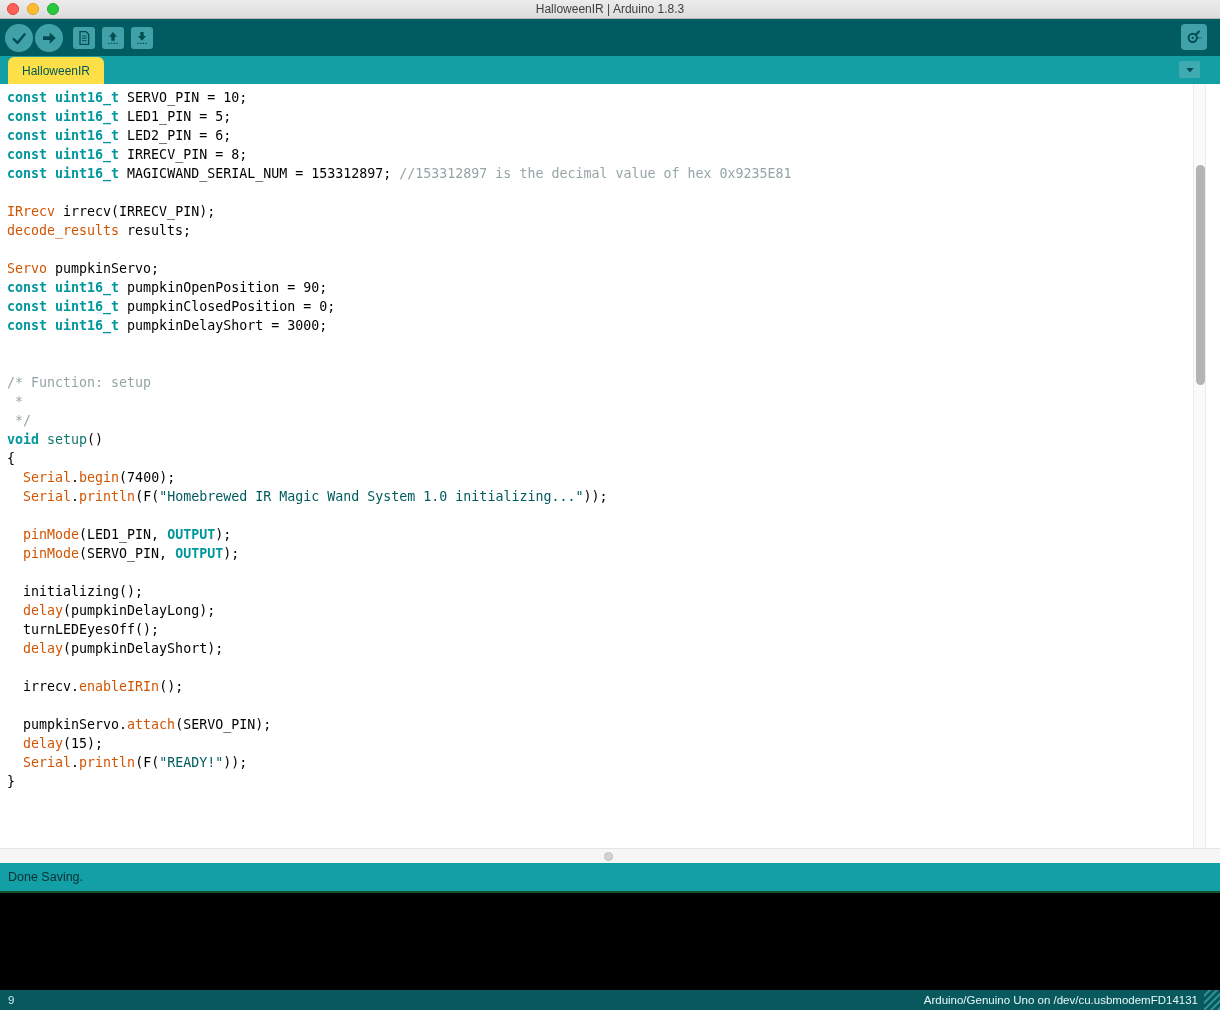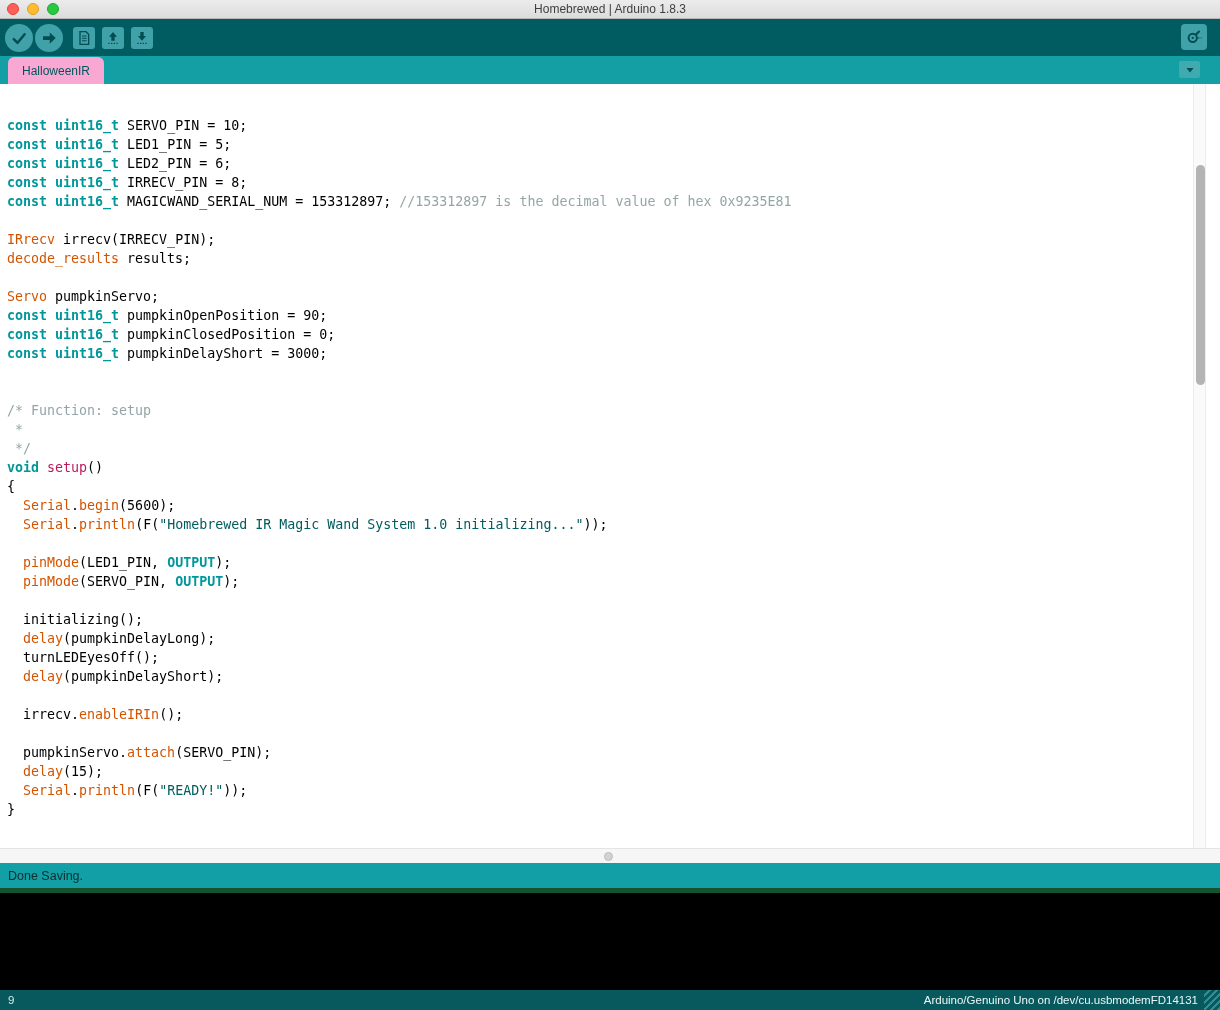--- a/index.html
+++ b/index.html
@@ -36,46 +36,46 @@
   .c1 { margin-left: 5px; }
   .c2 { margin-left: 2px; }
   .sq1 { margin-left: 10px; }
   .sq2, .sq3 { margin-left: 7px; }
   .tb-right { position: absolute; right: 13px; top: 5px; width: 26px; height: 26px; border-radius: 4px; }
 
   
   .tabstrip { height: 28px; background: #149fa5; position: relative; }
   .tab {
     position: absolute; left: 8px; bottom: 0; width: 96px; height: 27px;
-    background: #f9a8d4; border-radius: 6px 6px 0 0;
+    background: #fde047; border-radius: 6px 6px 0 0;
     display: flex; align-items: center; justify-content: center;
     font-size: 12px; color: #00565b; cursor: pointer;
   }
   .tab-menu-btn {
     position: absolute; right: 20px; top: 5px; width: 21px; height: 17px;
     background: #3faab0; border: none; border-radius: 2px; cursor: pointer;
     display: flex; align-items: center; justify-content: center; color: #014d52;
   }
 
   
   .editor {
     height: 764px; background: #ffffff; position: relative; overflow: hidden;
   }
   .code-area {
     position: absolute; left: 0; top: 0; right: 27px; bottom: 0;
-    padding: 32px 0 0 7px; overflow: hidden; cursor: text;
+    padding: 4px 0 0 7px; overflow: hidden; cursor: text;
   }
   .code-line {
     height: 19px; line-height: 19px; white-space: pre;
     font-family: "DejaVu Sans Mono", monospace; font-size: 13.3px; color: #000;
   }
   .tok-kw  { color: #00979c; font-weight: bold; }
   .tok-cls { color: #d35400; }
   .tok-fn  { color: #d35400; }
-  .tok-fn2 { color: #be185d; }
+  .tok-fn2 { color: #0f766e; }
   .tok-str { color: #005c5f; }
   .tok-cmt { color: #95a5a6; }
   .tok-pl  { color: #000000; }
 
   .vscroll-track {
     position: absolute; top: 0; bottom: 0; left: 1193px; width: 13px;
     background: #fafafa; border-left: 1px solid #ececec; border-right: 1px solid #ececec;
   }
   .vscroll-thumb {
     position: absolute; top: 81px; left: 1.5px; width: 9px; height: 220px;
@@ -88,21 +88,21 @@
     position: relative; cursor: row-resize;
   }
   .divider-dot {
     position: absolute; left: 604px; top: 3px; width: 9px; height: 9px;
     border-radius: 50%; background: #d2d2d2; border: 1px solid #bdbdbd;
   }
 
   
   .statusbar {
     height: 30px; background: #129fa5; display: flex; align-items: center;
-    border-bottom: 5px solid #14532d;
+    border-bottom: 2px solid #14532d;
   }
   .status-text { margin-left: 8px; font-size: 12.5px; color: #0d2e31; }
 
   
   .console { height: 97px; background: #000000; }
 
   
   .footer {
     height: 20px; background: #07595e; position: relative;
     display: flex; align-items: center; font-size: 11.5px;
@@ -117,21 +117,21 @@
 </style>
 </head>
 <body>
 
 <div class="titlebar">
   <div class="traffic">
     <div class="light red"></div>
     <div class="light yellow"></div>
     <div class="light green"></div>
   </div>
-  <div class="title-text">Homebrewed | Arduino 1.8.3</div>
+  <div class="title-text">HalloweenIR | Arduino 1.8.3</div>
 </div>
 
 <div class="toolbar">
   <button class="tb-btn tb-circle c1">
     <span>
       <svg class="icon-svg" width="18" height="18" viewBox="0 0 24 24">
           <path d="M5 13.5l5 5L19.5 7" fill="none" stroke="currentColor" stroke-width="3.2" stroke-linecap="round" stroke-linejoin="round"></path>
         </svg>
     </span>
   </button>
@@ -206,21 +206,21 @@
       <div class="code-line"><span class="tok-kw">const</span><span class="tok-pl"> </span><span class="tok-kw">uint16_t</span><span class="tok-pl"> pumpkinOpenPosition = 90;</span></div>
       <div class="code-line"><span class="tok-kw">const</span><span class="tok-pl"> </span><span class="tok-kw">uint16_t</span><span class="tok-pl"> pumpkinClosedPosition = 0;</span></div>
       <div class="code-line"><span class="tok-kw">const</span><span class="tok-pl"> </span><span class="tok-kw">uint16_t</span><span class="tok-pl"> pumpkinDelayShort = 3000;</span></div>
       <div class="code-line">&nbsp;</div>
       <div class="code-line">&nbsp;</div>
       <div class="code-line"><span class="tok-cmt">/* Function: setup</span></div>
       <div class="code-line"><span class="tok-cmt"> *</span></div>
       <div class="code-line"><span class="tok-cmt"> */</span></div>
       <div class="code-line"><span class="tok-kw">void</span><span class="tok-pl"> </span><span class="tok-fn2">setup</span><span class="tok-pl">()</span></div>
       <div class="code-line"><span class="tok-pl">{</span></div>
-      <div class="code-line"><span class="tok-pl">  </span><span class="tok-cls">Serial</span><span class="tok-pl">.</span><span class="tok-fn">begin</span><span class="tok-pl">(5600);</span></div>
+      <div class="code-line"><span class="tok-pl">  </span><span class="tok-cls">Serial</span><span class="tok-pl">.</span><span class="tok-fn">begin</span><span class="tok-pl">(7400);</span></div>
       <div class="code-line"><span class="tok-pl">  </span><span class="tok-cls">Serial</span><span class="tok-pl">.</span><span class="tok-fn">println</span><span class="tok-pl">(F(</span><span class="tok-str">"Homebrewed IR Magic Wand System 1.0 initializing..."</span><span class="tok-pl">));</span></div>
       <div class="code-line">&nbsp;</div>
       <div class="code-line"><span class="tok-pl">  </span><span class="tok-fn">pinMode</span><span class="tok-pl">(LED1_PIN, </span><span class="tok-kw">OUTPUT</span><span class="tok-pl">);</span></div>
       <div class="code-line"><span class="tok-pl">  </span><span class="tok-fn">pinMode</span><span class="tok-pl">(SERVO_PIN, </span><span class="tok-kw">OUTPUT</span><span class="tok-pl">);</span></div>
       <div class="code-line">&nbsp;</div>
       <div class="code-line"><span class="tok-pl">  initializing();</span></div>
       <div class="code-line"><span class="tok-pl">  </span><span class="tok-fn">delay</span><span class="tok-pl">(pumpkinDelayLong);</span></div>
       <div class="code-line"><span class="tok-pl">  turnLEDEyesOff();</span></div>
       <div class="code-line"><span class="tok-pl">  </span><span class="tok-fn">delay</span><span class="tok-pl">(pumpkinDelayShort);</span></div>
       <div class="code-line">&nbsp;</div>

